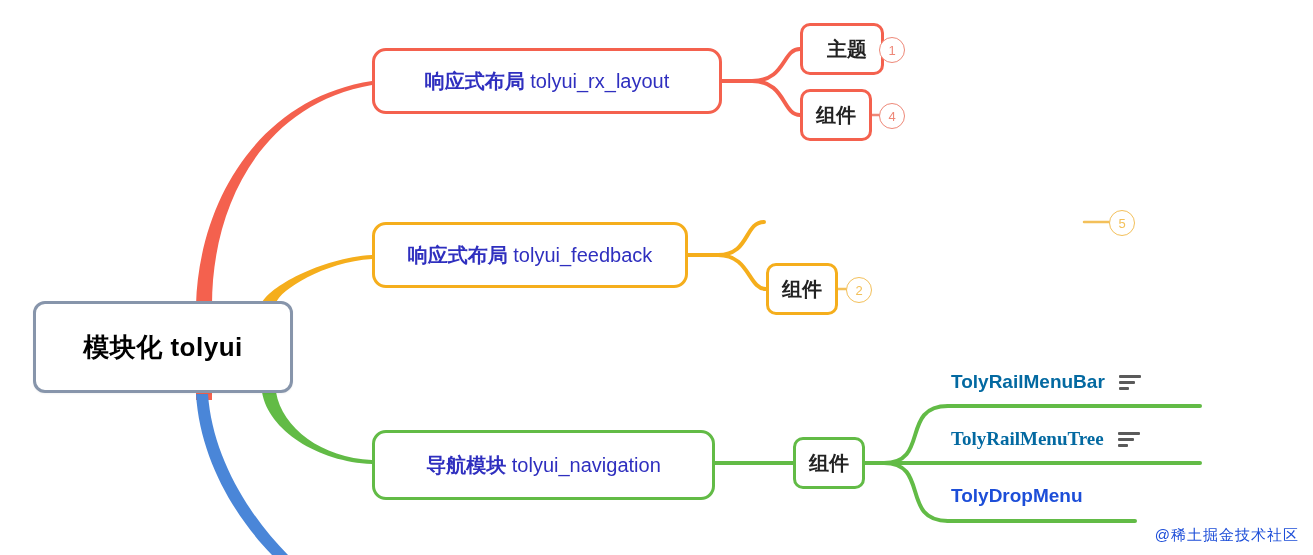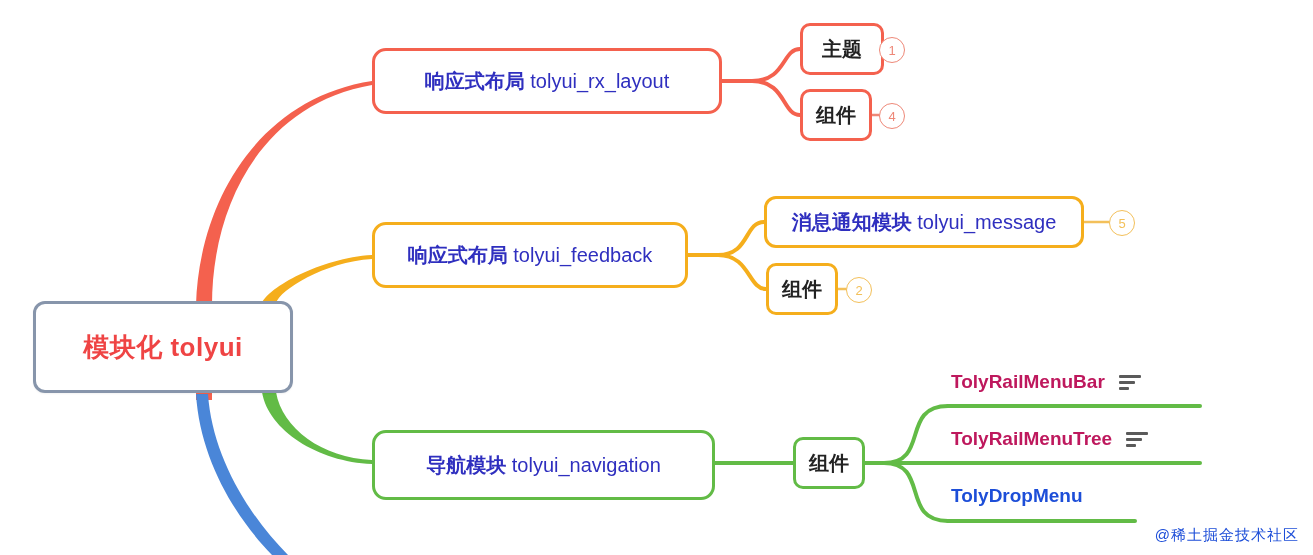--- a/index.html
+++ b/index.html
@@ -22,21 +22,21 @@
   }
 
   
   .root{
     left:33px;top:301px;width:260px;height:92px;
     border:3px solid #8795ab;
     border-radius:12px;
     box-shadow:0 1px 2px rgba(0,0,0,.05);
   }
   .root .txt{
-    font-size:26px;font-weight:bold;color:#ef4444;letter-spacing:.5px;
+    font-size:26px;font-weight:bold;color:#000000;letter-spacing:.5px;
   }
 
   
   .lvl1{
     border-width:3px;border-style:solid;border-radius:14px;
     padding:0 16px;
   }
   .lvl1 .txt{font-size:20px;color:#2f2fbf;}
   .lvl1 .txt b{font-weight:bold;}
   .lvl1 .txt span.en{font-weight:normal;}
@@ -45,21 +45,21 @@
   #n-fb{left:372px;top:222px;width:316px;height:66px;border-color:#f5ae1c;}
   #n-nav{left:372px;top:430px;width:343px;height:70px;border-color:#62bb46;}
 
   
   .lvl2{
     border-width:3px;border-style:solid;border-radius:10px;
     padding:0 14px;
   }
   .lvl2 .txt{font-size:20px;color:#222222;font-weight:bold;}
 
-  #n-theme{left:800px;top:23px;width:84px;height:52px;border-color:#f4614e;}
+  #n-theme{left:800px;top:23px;width:84px;height:52px;border-color:#f4614e;justify-content:flex-end;}
   #n-comp1{left:800px;top:89px;width:72px;height:52px;border-color:#f4614e;}
   #n-comp2{left:766px;top:263px;width:72px;height:52px;border-color:#f5ae1c;}
   #n-comp3{left:793px;top:437px;width:72px;height:52px;border-color:#62bb46;}
 
   #n-msg{
     left:764px;top:196px;width:320px;height:52px;
     border:3px solid #f5ae1c;border-radius:12px;padding:0 16px;
   }
   #n-msg .txt{font-size:20px;color:#2f2fbf;}
 
@@ -77,25 +77,25 @@
   #b5{left:1109px;top:210px;}
   #b2{left:846px;top:277px;}
 
   
   .leaf{
     position:absolute;
     display:flex;align-items:center;gap:14px;
     white-space:nowrap;
   }
   .leaf .lbl{font-size:19px;font-weight:bold;}
-  .leaf.dark .lbl{color:#be185d;}
+  .leaf.dark .lbl{color:#0369a1;}
   .leaf.muted .lbl{color:#1d4ed8;}
 
   #leaf-bar{left:951px;top:371px;}
-  #leaf-tree{left:951px;top:428px;}
+  #leaf-tree{left:951px;top:428px;font-family:Liberation Serif, serif;}
   #leaf-drop{left:951px;top:485px;}
 
   .list-icon{display:inline-flex;flex-direction:column;gap:3px;width:22px;}
   .list-icon i{display:block;height:3px;background:#5a5a5a;border-radius:1px;}
   .list-icon i:nth-child(1){width:22px;}
   .list-icon i:nth-child(2){width:16px;}
   .list-icon i:nth-child(3){width:10px;}
 
   .watermark{
     position:absolute;right:14px;bottom:10px;
@@ -183,26 +183,20 @@
   <div id="n-theme" class="node lvl2">
     <div class="txt">主题</div>
   </div>
   <div id="b1" class="badge red">1</div>
 
   <div id="n-comp1" class="node lvl2">
     <div class="txt">组件</div>
   </div>
   <div id="b4" class="badge red">4</div>
 
-  <div id="n-msg" class="node">
-    <div class="txt">
-      <b>消息通知模块</b>
-      <span class="en">tolyui_message</span>
-    </div>
-  </div>
   <div id="b5" class="badge amber">5</div>
 
   <div id="n-comp2" class="node lvl2">
     <div class="txt">组件</div>
   </div>
   <div id="b2" class="badge amber">2</div>
 
   <div id="n-comp3" class="node lvl2">
     <div class="txt">组件</div>
   </div>

